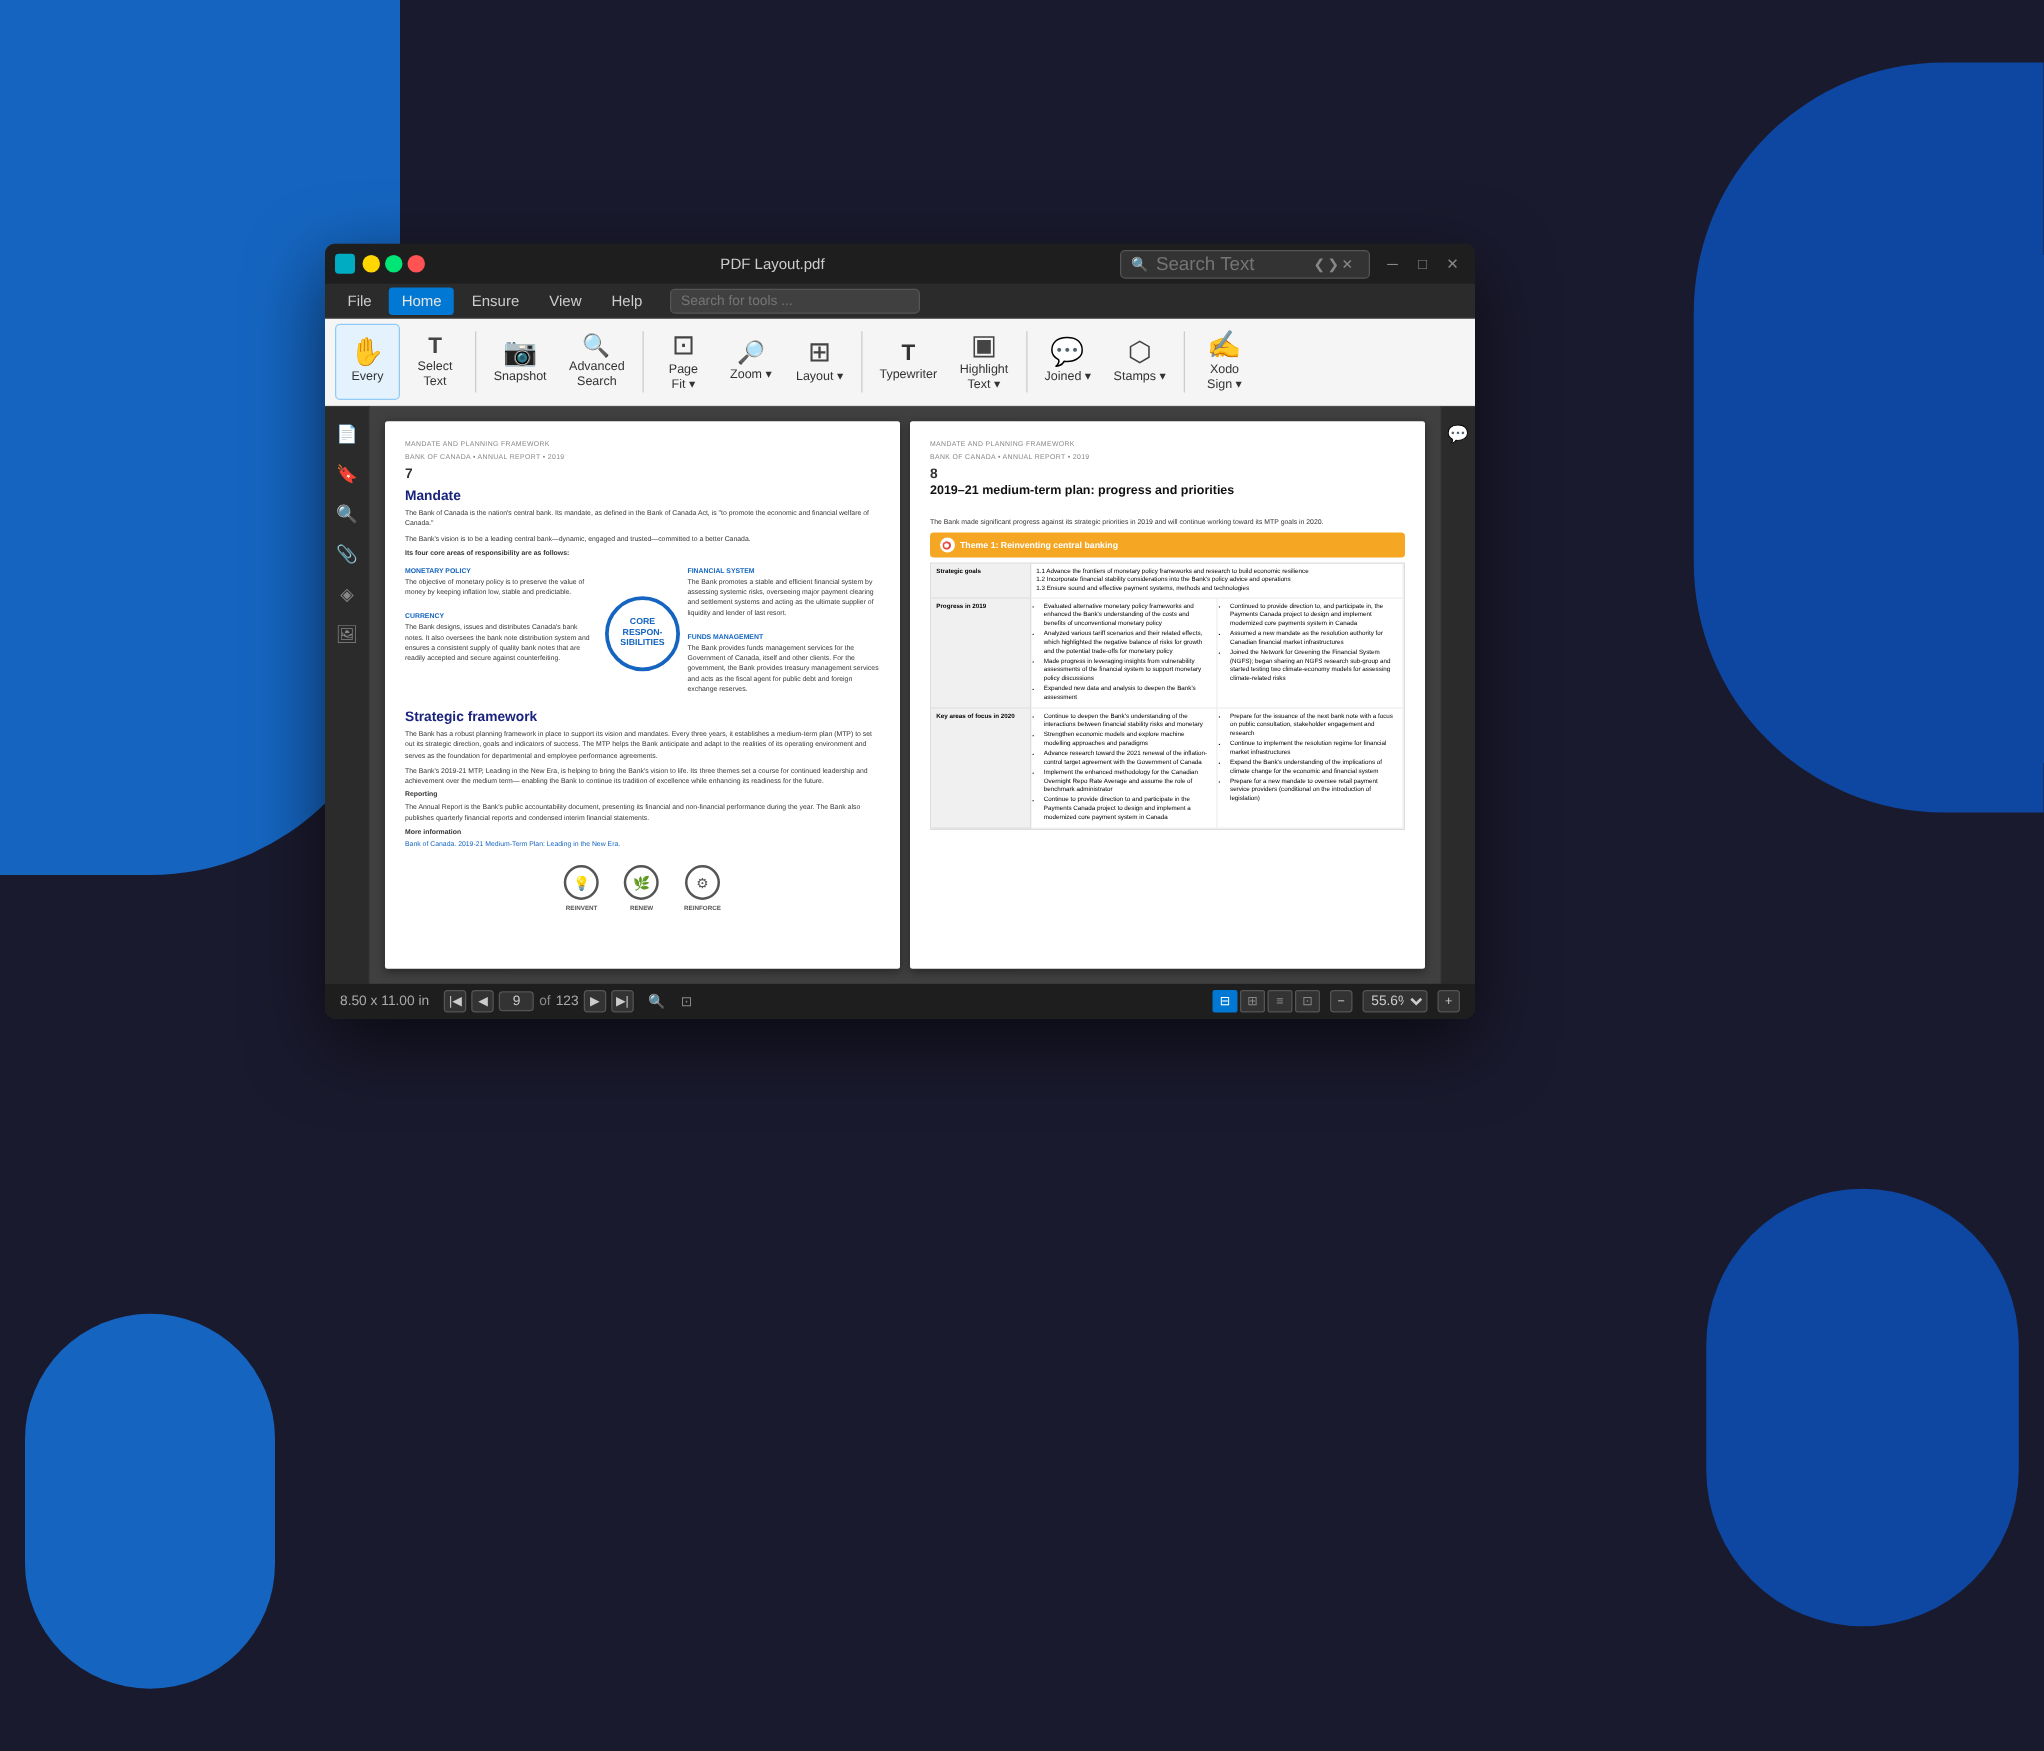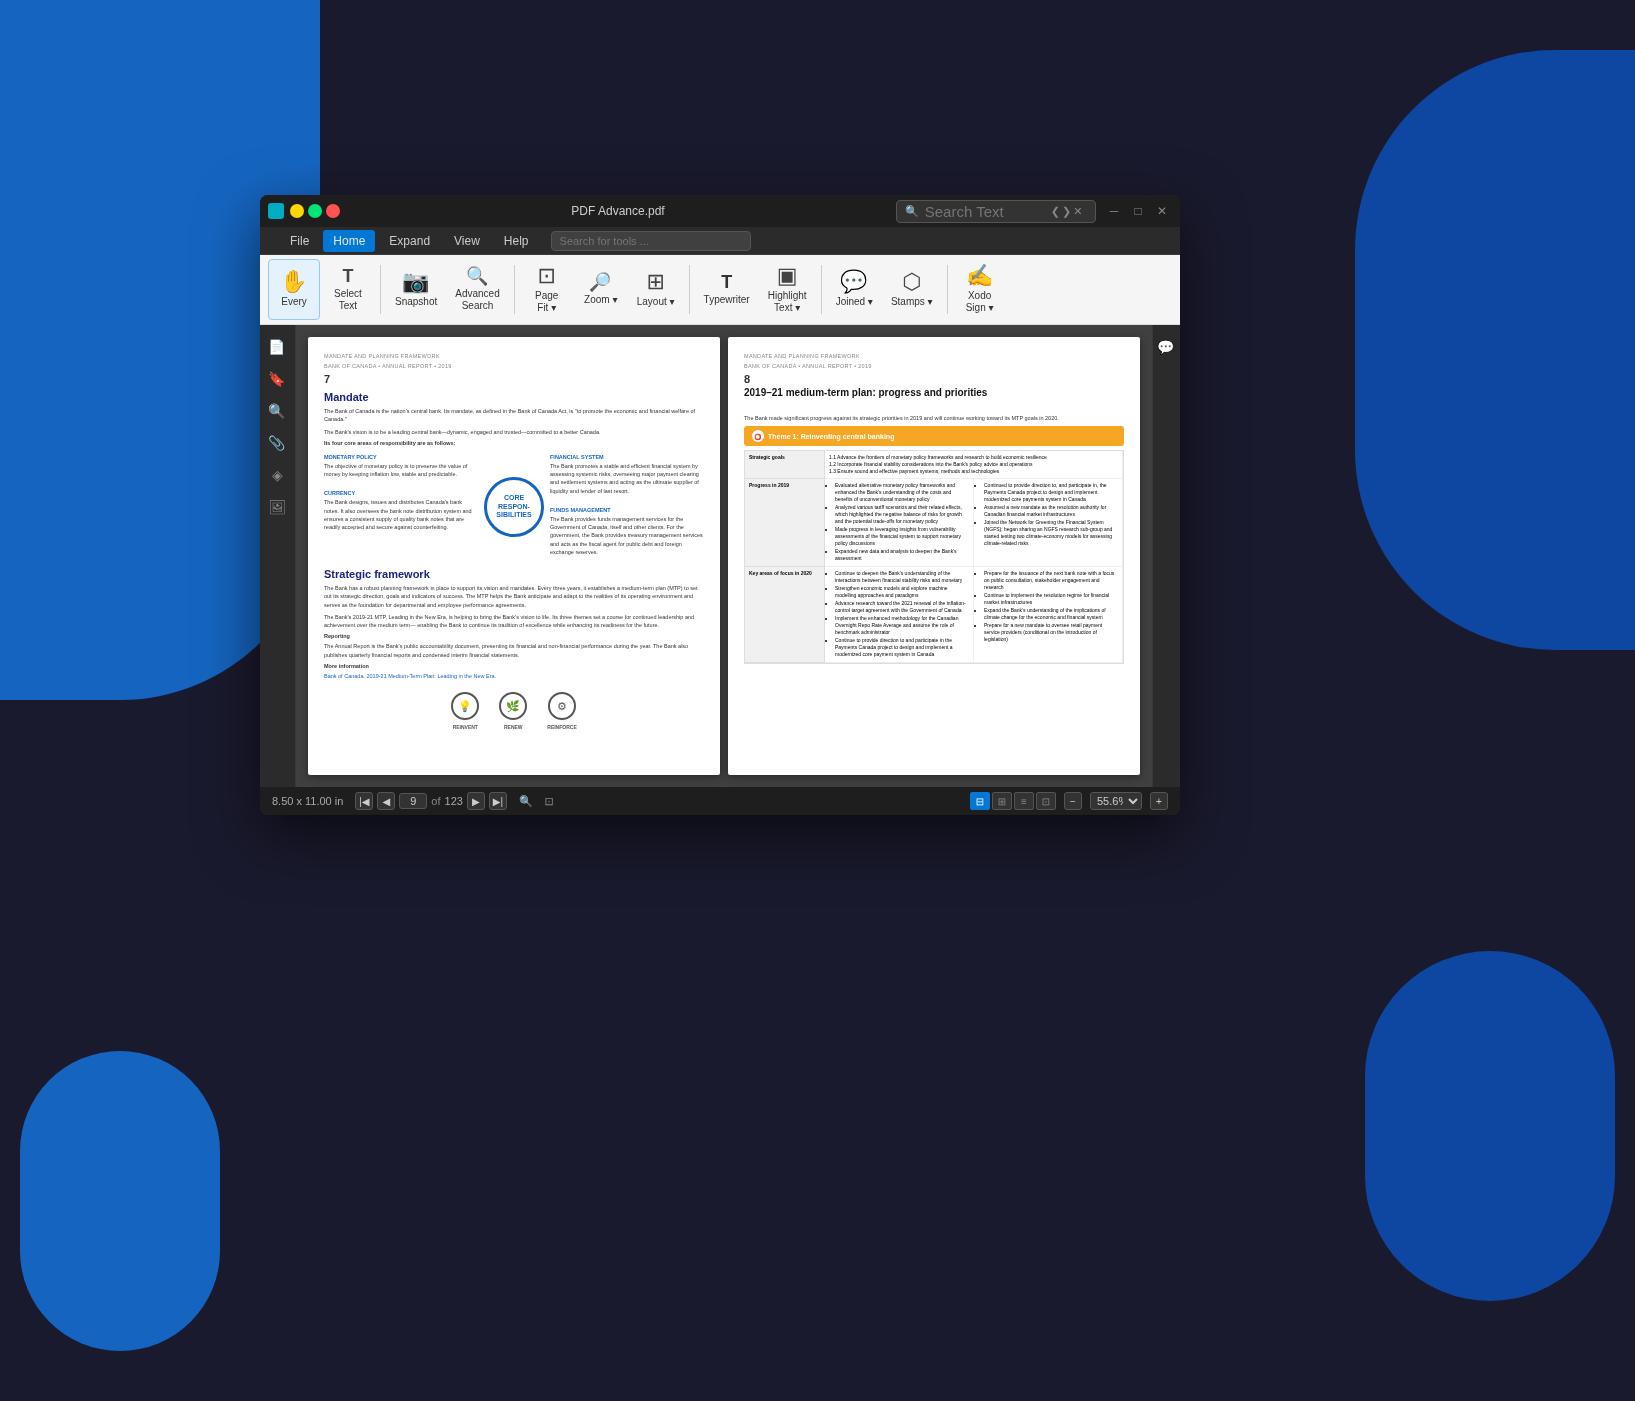--- a/index.html
+++ b/index.html
@@ -134,21 +134,21 @@
       font-size: 12px;
       display: flex; align-items: center; justify-content: center;
     }
 
     
     .menu-bar {
       height: 28px;
       background: #2b2b2b;
       display: flex;
       align-items: center;
-      padding: 0 20px;
+      padding: 0 8px;
       gap: 4px;
       border-bottom: 1px solid #3a3a3a;
     }
     .menu-item {
       padding: 4px 10px;
       color: #ccc;
       font-size: 12px;
       cursor: pointer;
       border-radius: 3px;
     }
@@ -518,41 +518,41 @@
 
   <div class="title-bar">
     <div class="title-bar-left">
       <div class="title-bar-icon"></div>
       <div class="title-bar-controls">
         <div class="tb-ctrl tb-minimize"></div>
         <div class="tb-ctrl tb-maximize"></div>
         <div class="tb-ctrl tb-close"></div>
       </div>
     </div>
-    <div class="title-bar-title">PDF Advance.pdf</div>
+    <div class="title-bar-title">PDF Layout.pdf</div>
     <div class="title-bar-search">
       <span style="color:#888;font-size:11px;">🔍</span>
       <input type="text" style="background: transparent; border: none; outline: none; color: rgb(204, 204, 204); font-size: 15px; width: 120px;" placeholder="Search Text">
       <div class="search-nav">
         <span style="cursor:pointer;">❮</span>
         <span style="cursor:pointer;">❯</span>
         <span style="cursor:pointer;">✕</span>
       </div>
     </div>
     <div class="title-bar-right">
       <button class="tb-btn">─</button>
       <button class="tb-btn">□</button>
       <button class="tb-btn">✕</button>
     </div>
   </div>
 
   <div class="menu-bar">
     <div class="menu-item">File</div>
     <div class="menu-item active">Home</div>
-    <div class="menu-item">Expand</div>
+    <div class="menu-item">Ensure</div>
     <div class="menu-item">View</div>
     <div class="menu-item">Help</div>
     <div class="menu-search">
       <input type="text" placeholder="Search for tools ..." style="">
     </div>
   </div>
 
   <div class="toolbar">
     <div class="tool-item active">
       <div class="tool-icon blue">✋</div>

